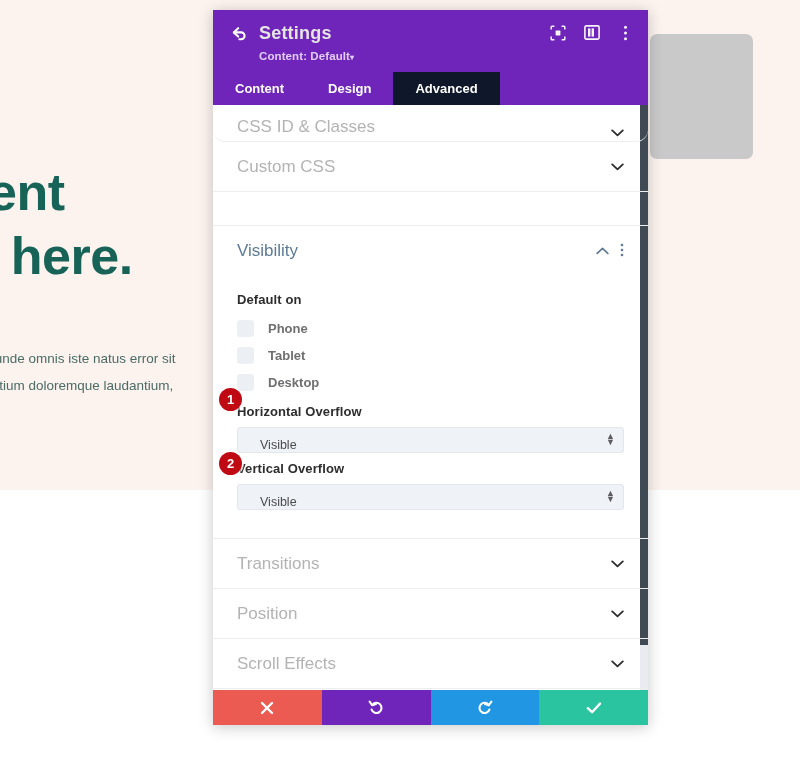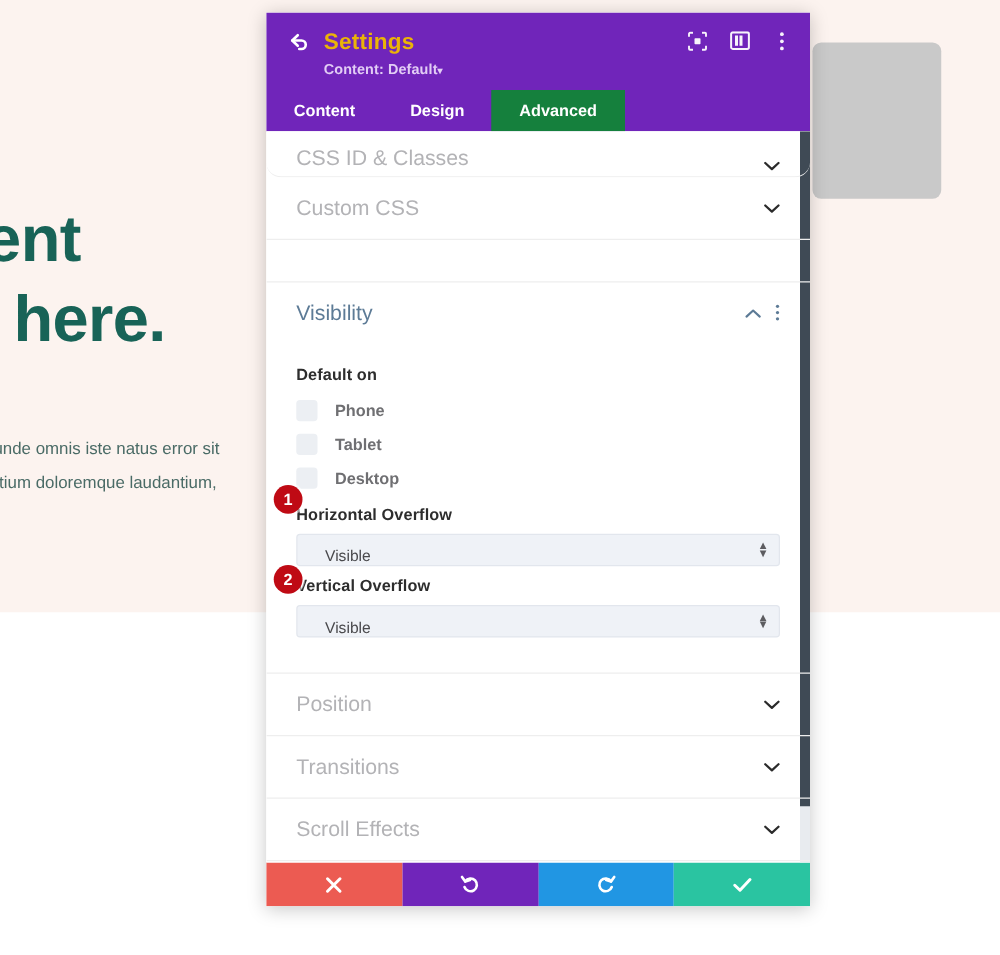--- a/index.html
+++ b/index.html
@@ -56,21 +56,21 @@
     flex: 0 0 auto;
     position: relative;
   }
   .header-top { display: flex; align-items: center; }
   .back-arrow {
     width: 20px; height: 20px; margin-right: 10px;
     display: flex; align-items: center; justify-content: center;
     color: #ffffff; cursor: pointer;
   }
   .panel-title {
-    color: #eab308; font-size: 18px; font-weight: bold;
+    color: #e5e5e5; font-size: 18px; font-weight: bold;
     letter-spacing: 0.2px;
   }
   .header-icons {
     position: absolute; right: 14px; top: 14px;
     display: flex; align-items: center; gap: 17px;
   }
   .hicon { width: 17px; height: 17px; display: flex; align-items: center;
            justify-content: center; cursor: pointer; opacity: 0.95; }
   .preset-line {
     color: #e2cdf5; font-size: 11.5px; font-weight: bold;
@@ -82,21 +82,21 @@
   
   .tabbar {
     background: #7025ba; display: flex; flex: 0 0 auto;
     height: 33px;
   }
   .tab {
     padding: 0 22px; height: 33px; line-height: 33px;
     color: #ffffff; font-size: 13px; font-weight: bold;
     cursor: pointer; white-space: nowrap;
   }
-  .tab.active { background: #15803d; }
+  .tab.active { background: #0f172a; }
 
   
   .panel-body {
     flex: 1 1 auto; background: #ffffff;
     position: relative; overflow: hidden;
   }
   .scroll-inner { position: relative; }
 
   .acc-row {
     height: 50px; display: flex; align-items: center;
@@ -327,30 +327,30 @@
               </div>
               <span class="select-arrows">
                 <span>▲</span>
                   <span>▼</span>
               </span>
             </div>
           </div>
         </div>
 
         <div class="acc-row">
+          <span class="acc-title">Transitions</span>
+          <span class="acc-chevron">
+            <svg width="13" height="8" viewBox="0 0 13 8">
+              <path d="M1.2 1.4 L6.5 6.3 L11.8 1.4" stroke="#2b2b2b" stroke-width="1.8" fill="none" stroke-linecap="round" stroke-linejoin="round"></path>
+            </svg>
+          </span>
+        </div>
+
+        <div class="acc-row">
           <span class="acc-title">Position</span>
-          <span class="acc-chevron">
-            <svg width="13" height="8" viewBox="0 0 13 8">
-              <path d="M1.2 1.4 L6.5 6.3 L11.8 1.4" stroke="#2b2b2b" stroke-width="1.8" fill="none" stroke-linecap="round" stroke-linejoin="round"></path>
-            </svg>
-          </span>
-        </div>
-
-        <div class="acc-row">
-          <span class="acc-title">Transitions</span>
           <span class="acc-chevron">
             <svg width="13" height="8" viewBox="0 0 13 8">
               <path d="M1.2 1.4 L6.5 6.3 L11.8 1.4" stroke="#2b2b2b" stroke-width="1.8" fill="none" stroke-linecap="round" stroke-linejoin="round"></path>
             </svg>
           </span>
         </div>
 
         <div class="acc-row">
           <span class="acc-title">Scroll Effects</span>
           <span class="acc-chevron">

